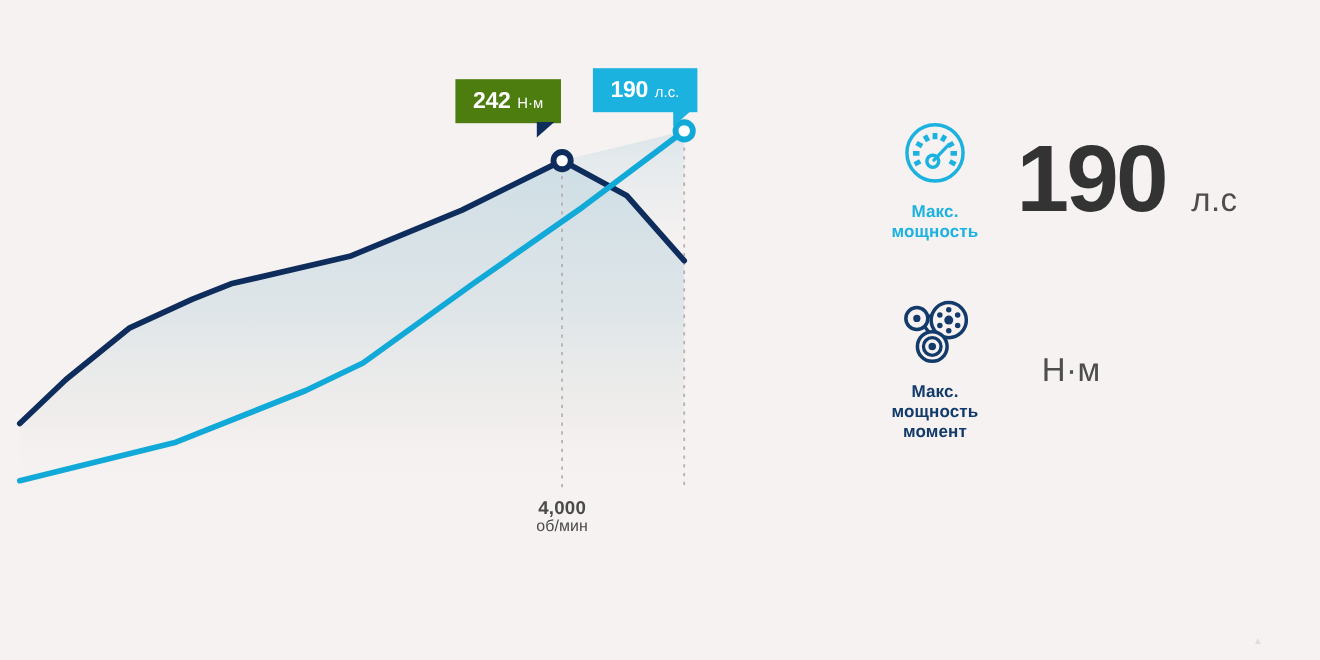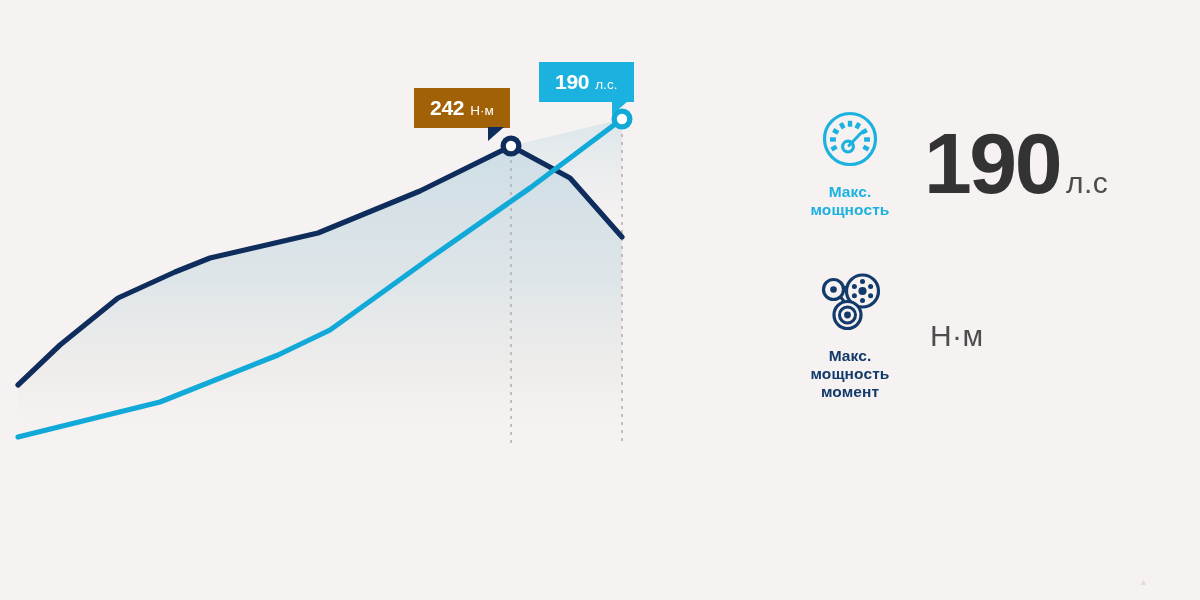--- a/index.html
+++ b/index.html
@@ -63,22 +63,22 @@
     height: 0;
     bottom: -13px;
     right: 6px;
     border-left: 0 solid transparent;
     border-right: 16px solid transparent;
     border-top: 14px solid currentColor;
   }
 
   #callout-torque {
     left: 414px;
-    top: 88px;
-    background: #a16207;
+    top: 72px;
+    background: #4d7c0f;
     color: #0e2c5c;
   }
   #callout-torque .cval,
   #callout-torque .cunit { color: #ffffff; }
 
   #callout-power {
     left: 539px;
     top: 62px;
     background: #1cb2e0;
     color: #1cb2e0;
@@ -159,21 +159,21 @@
     font-size: 86px;
     font-weight: bold;
     color: #333333;
     letter-spacing: -2.5px;
     line-height: 0.9;
   }
   .stat-unit {
     font-size: 30px;
     font-weight: normal;
     color: #4d4d4d;
-    margin-left: 6px;
+    margin-left: 23px;
     letter-spacing: 0.4px;
   }
 
   #watermark {
     position: absolute;
     left: 1139px;
     top: 578px;
     font-size: 9px;
     color: #e2dcda;
     line-height: 1;
@@ -233,20 +233,24 @@
       <span class="cunit">Н·м</span>
       <span class="tail"></span>
     </div>
 
     <div class="callout" id="callout-power">
       <span class="cval">190</span>
       <span class="cunit">л.с.</span>
       <span class="tail"></span>
     </div>
 
+    <div class="tick-label" id="tick-4000">
+      <span class="tick-value">4,000</span>
+      <span class="tick-unit">об/мин</span>
+    </div>
 
   </div>
 
   <div id="stats-panel">
 
     <div class="stat-row" id="stat-power">
       <div class="stat-left">
         <span class="stat-icon">
           <svg width="62" height="62" viewBox="0 0 62 62">
             <circle cx="31" cy="31" r="25.5" fill="none" stroke="#1cb2e0" stroke-width="3.2"></circle>

